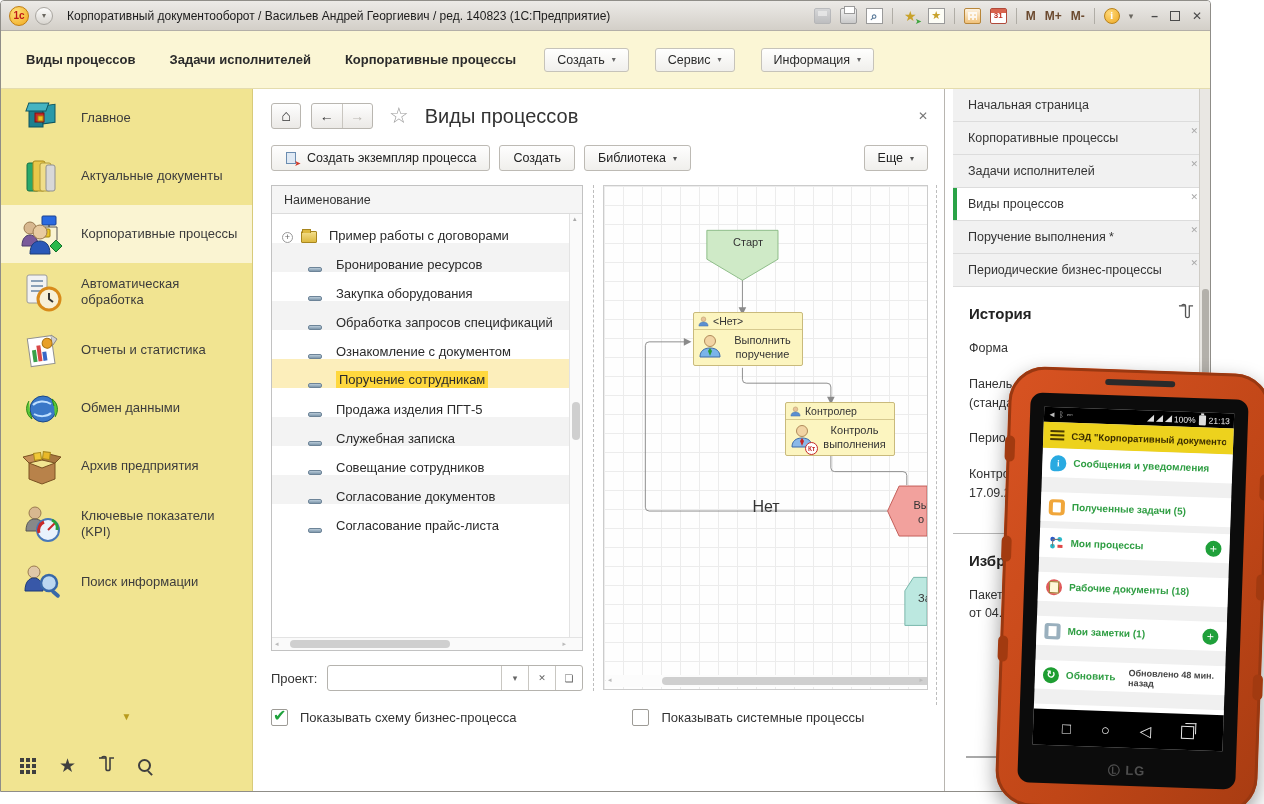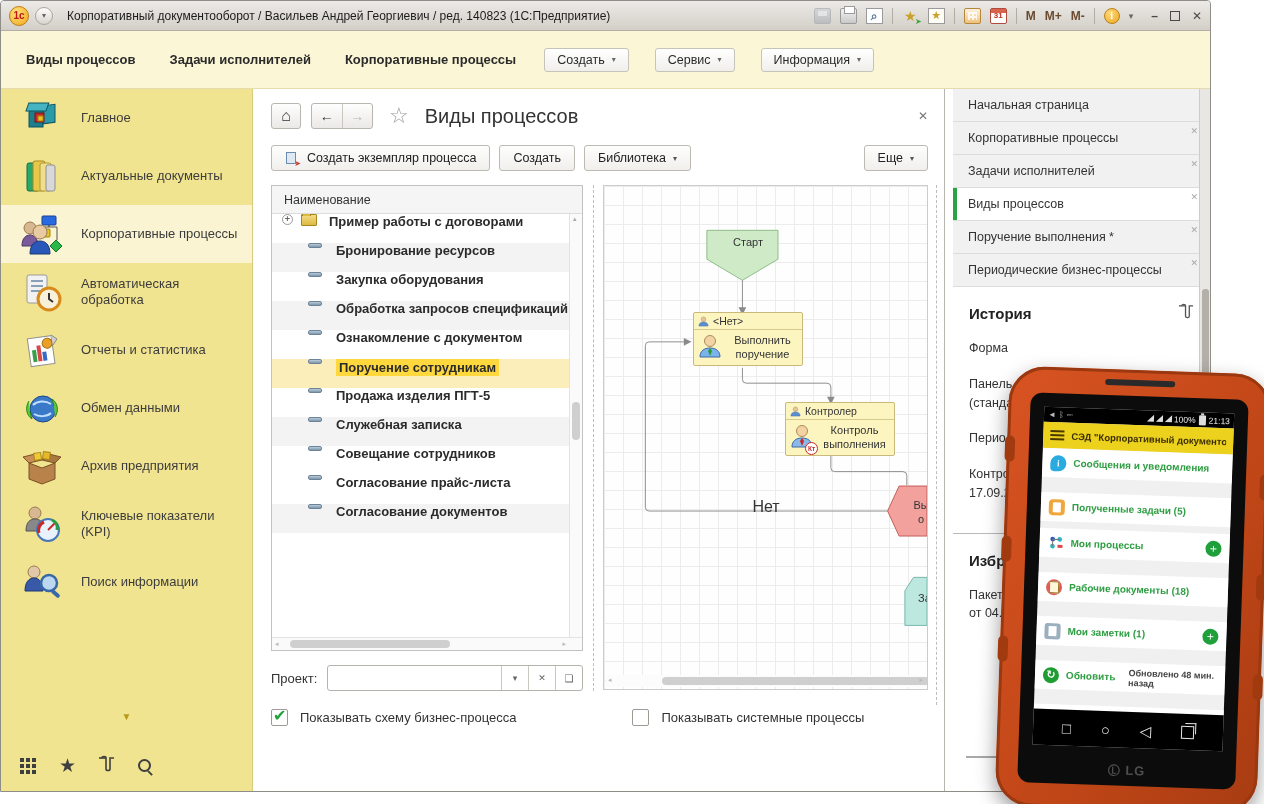--- a/index.html
+++ b/index.html
@@ -100,21 +100,21 @@
   .ico-proc::after{content:"➤";position:absolute;right:-1px;bottom:-2px;font-size:8px;color:#d03a2a;}
   .more-btn{margin-left:auto;}
 
   .contentrow{display:flex;margin-top:14px;}
   
   .leftcol{width:312px;flex:none;}
   .listpanel{border:1px solid #c2c2c2;height:466px;display:flex;flex-direction:column;position:relative;background:#fff;}
   .listhead{height:28px;background:#f5f5f5;border-bottom:1px solid #dcdcdc;display:flex;align-items:center;
             padding-left:12px;font-size:12.5px;color:#333;flex:none;}
   .rows{flex:1;overflow:hidden;position:relative;}
-  .lrow{height:29px;display:flex;align-items:flex-start;font-size:13px;color:#2b2b2b;padding-left:36px;gap:14px;position:relative;font-weight:bold;}
+  .lrow{height:29px;display:flex;align-items:flex-end;font-size:13px;color:#2b2b2b;padding-left:36px;gap:14px;position:relative;}
   .lrow.alt{background:#f3f3f3;}
   .lrow.sel{background:#fceebb;}
   .lrow.sel .rowtext{background:#ffd83e;padding:1px 3px;}
   .dash{width:14px;height:5px;border-radius:2px;background:linear-gradient(#b9cbd9,#7e97ab);border:1px solid #6d8498;flex:none;}
   .grouprow{padding-left:10px;gap:8px;}
   .expander{width:11px;height:11px;border:1px solid #999;border-radius:50%;font-size:9px;color:#666;line-height:9px;
             text-align:center;flex:none;}
   .expander::before{content:"+";}
   .folder{width:16px;height:12px;background:linear-gradient(#f2dd8a,#ddb93f);border:1px solid #a8861e;border-radius:1px;
           position:relative;flex:none;margin-right:4px;}
@@ -475,27 +475,27 @@
                   <span class="rowtext">Продажа изделия ПГТ-5</span>
                 </div>
               <div class="lrow alt">
                   <span class="dash"></span>
                   <span class="rowtext">Служебная записка</span>
                 </div>
               <div class="lrow">
                   <span class="dash"></span>
                   <span class="rowtext">Совещание сотрудников</span>
                 </div>
+              <div class="lrow alt">
+                  <span class="dash"></span>
+                  <span class="rowtext">Согласование документов</span>
+                </div>
               <div class="lrow">
                   <span class="dash"></span>
                   <span class="rowtext">Согласование прайс-листа</span>
-                </div>
-              <div class="lrow alt">
-                  <span class="dash"></span>
-                  <span class="rowtext">Согласование документов</span>
                 </div>
             </div>
             <div class="vscroll">
                 <span class="vthumb"></span>
               </div>
             <div class="hscroll">
                 <span class="hthumb"></span>
               </div>
           </div>
 

